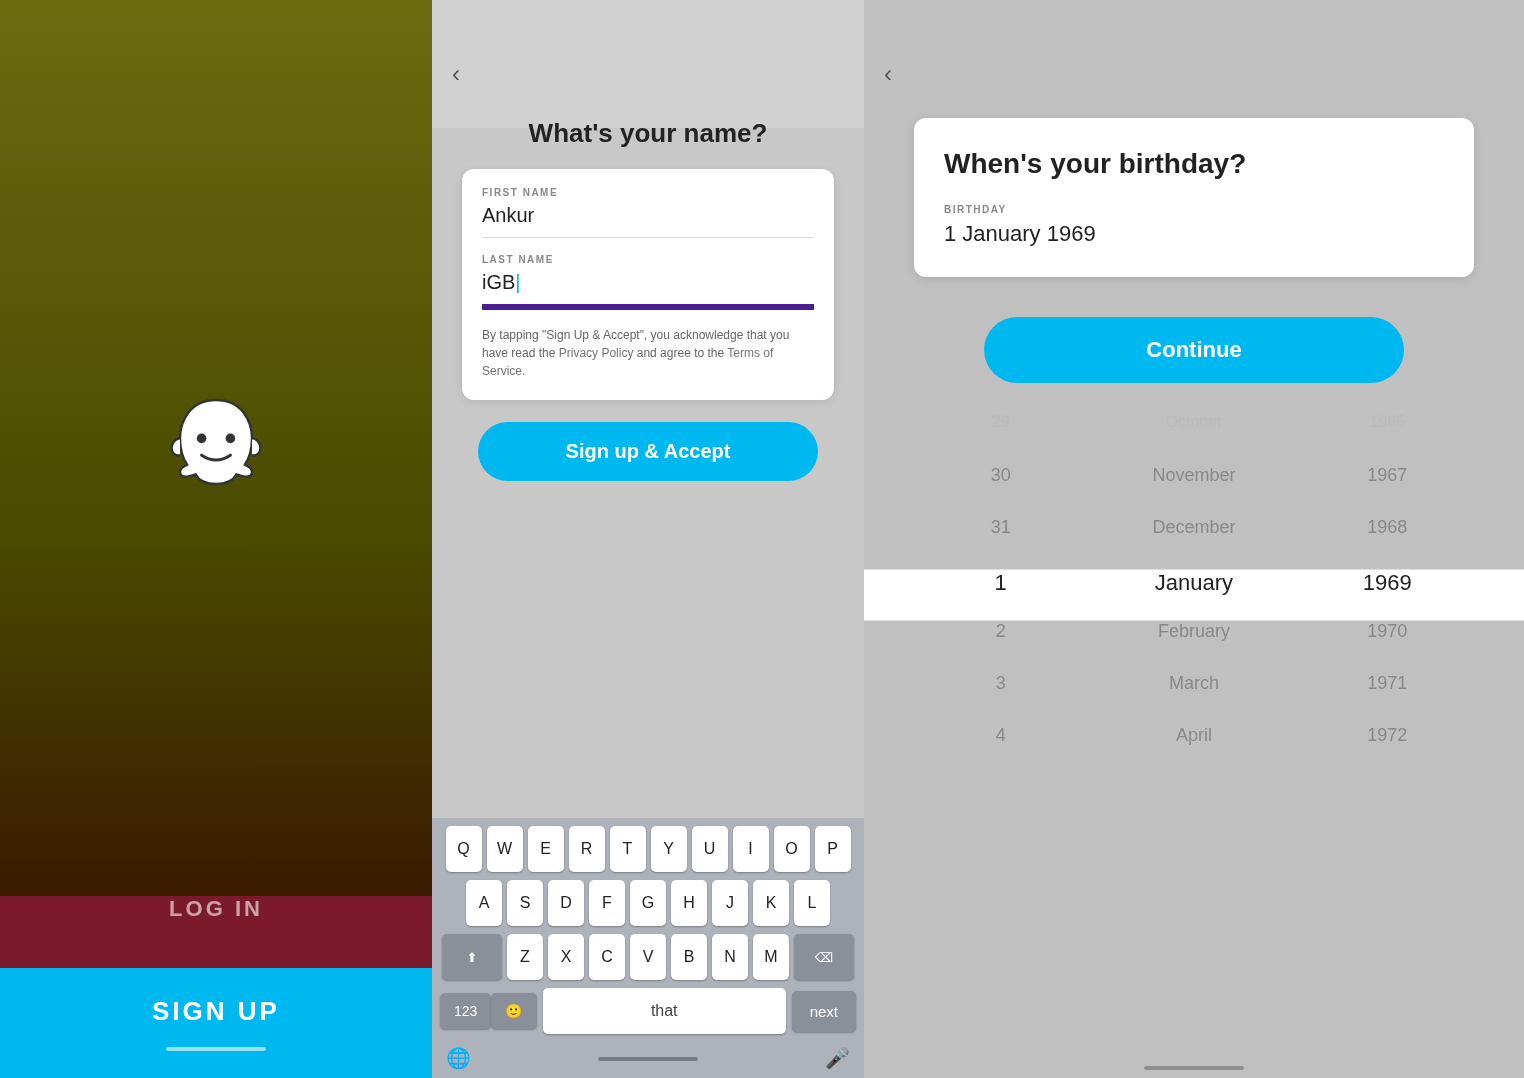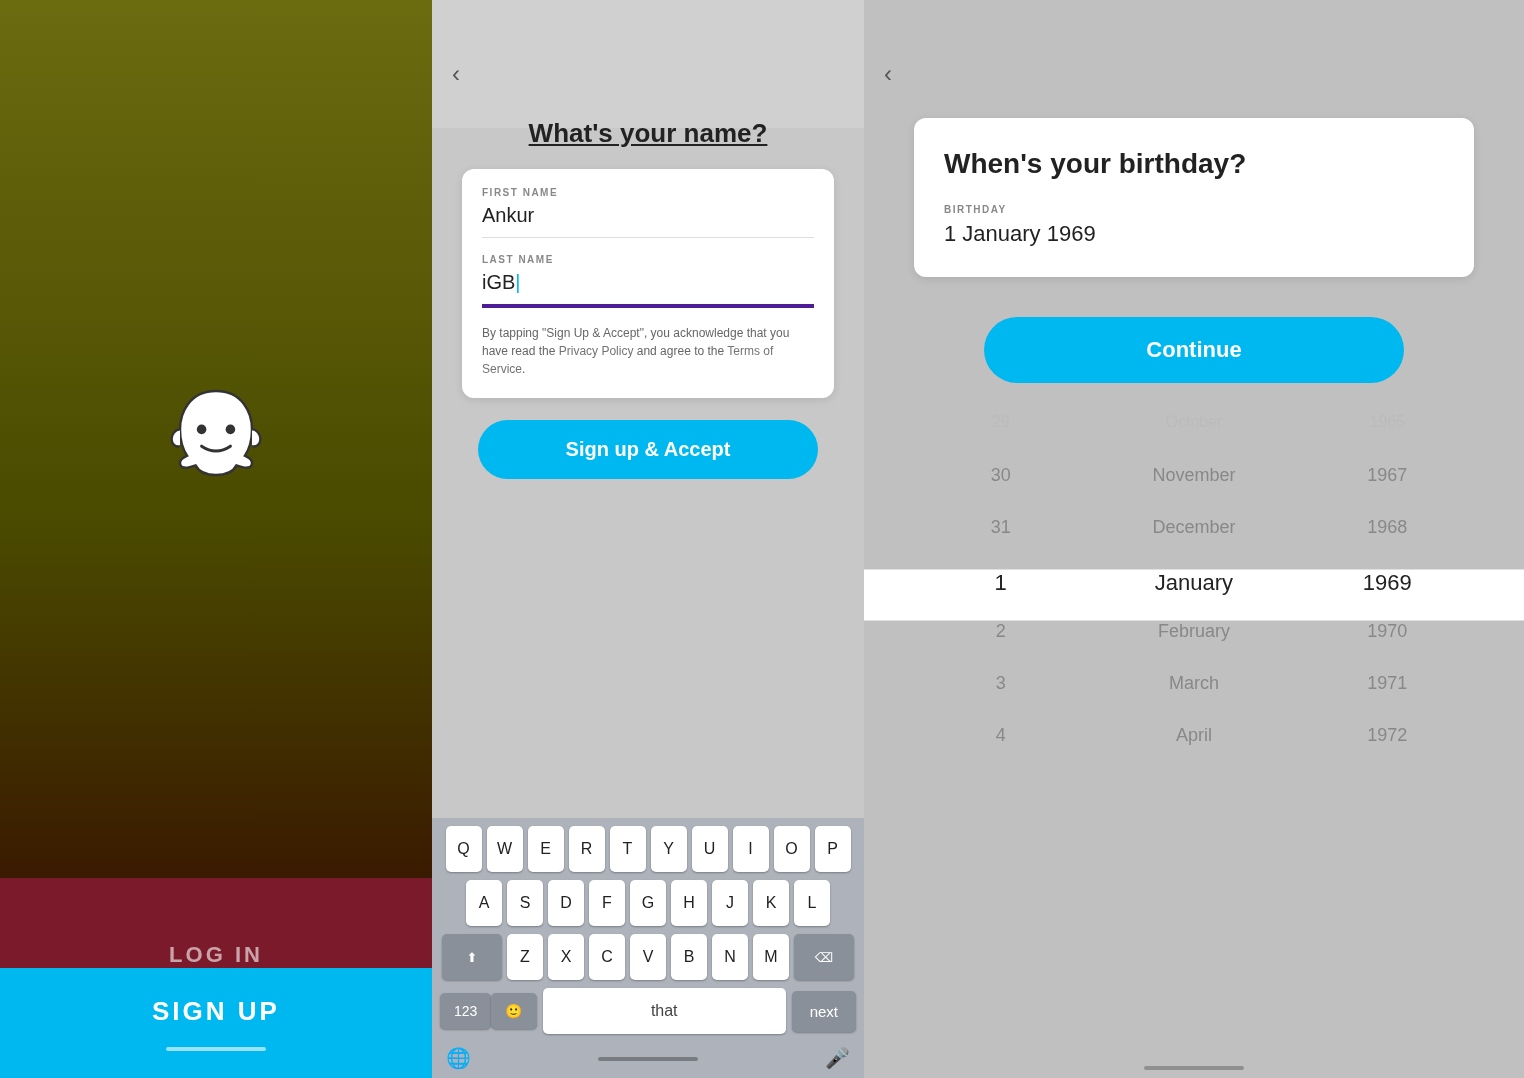--- a/index.html
+++ b/index.html
@@ -29,23 +29,23 @@
       align-items: center;
       justify-content: center;
       position: relative;
     }
     .snapchat-ghost {
       width: 120px;
       height: 120px;
     }
     .panel-1-login {
       background: #7a1a2a;
-      height: 90px;
-      display: flex;
-      align-items: flex-end;
+      height: 72px;
+      display: flex;
+      align-items: flex-start;
       justify-content: center;
       cursor: pointer;
     }
     .panel-1-login span {
       color: rgba(255,255,255,0.6);
       font-size: 22px;
       font-weight: 700;
       letter-spacing: 3px;
     }
     .panel-1-signup {
@@ -94,21 +94,20 @@
       cursor: pointer;
       margin-bottom: 20px;
     }
     .panel-2-title {
       width: 100%;
       text-align: center;
       font-size: 26px;
       font-weight: 600;
       color: #222;
       margin-top: 17px;
-      text-decoration: underline;
     }
     .name-card {
       background: #fff;
       margin: 0 30px;
       border-radius: 12px;
       padding: 18px 20px 20px;
       box-shadow: 0 2px 8px rgba(0,0,0,0.1);
     }
     .field-label {
       font-size: 10px;
@@ -118,21 +117,21 @@
       margin-bottom: 6px;
     }
     .field-value {
       font-size: 20px;
       color: #222;
       border-bottom: 1px solid #ddd;
       padding-bottom: 10px;
       margin-bottom: 16px;
     }
     .field-value.active {
-      border-bottom: 4px solid #4c1d95;
+      border-bottom: 6px solid #4c1d95;
     }
     .field-value.with-cursor::after {
       content: '|';
       color: #00b8f0;
       font-weight: 300;
     }
     .terms-text {
       font-size: 12px;
       color: #666;
       line-height: 1.5;

